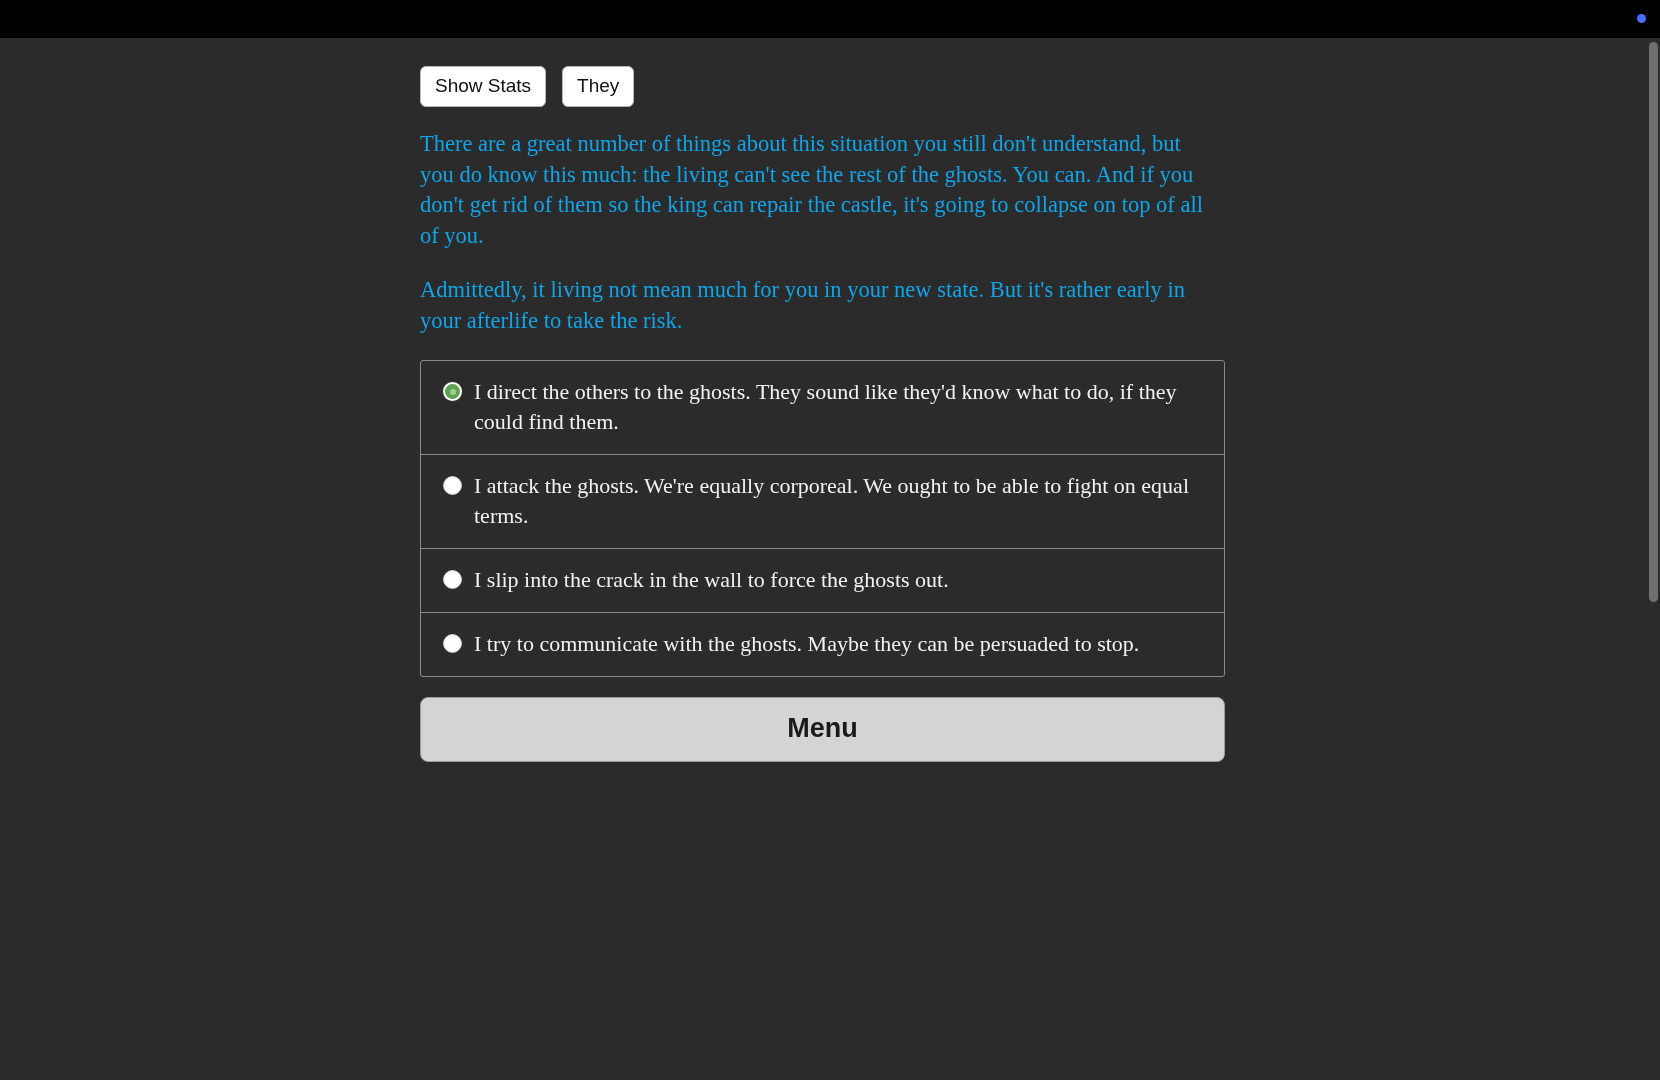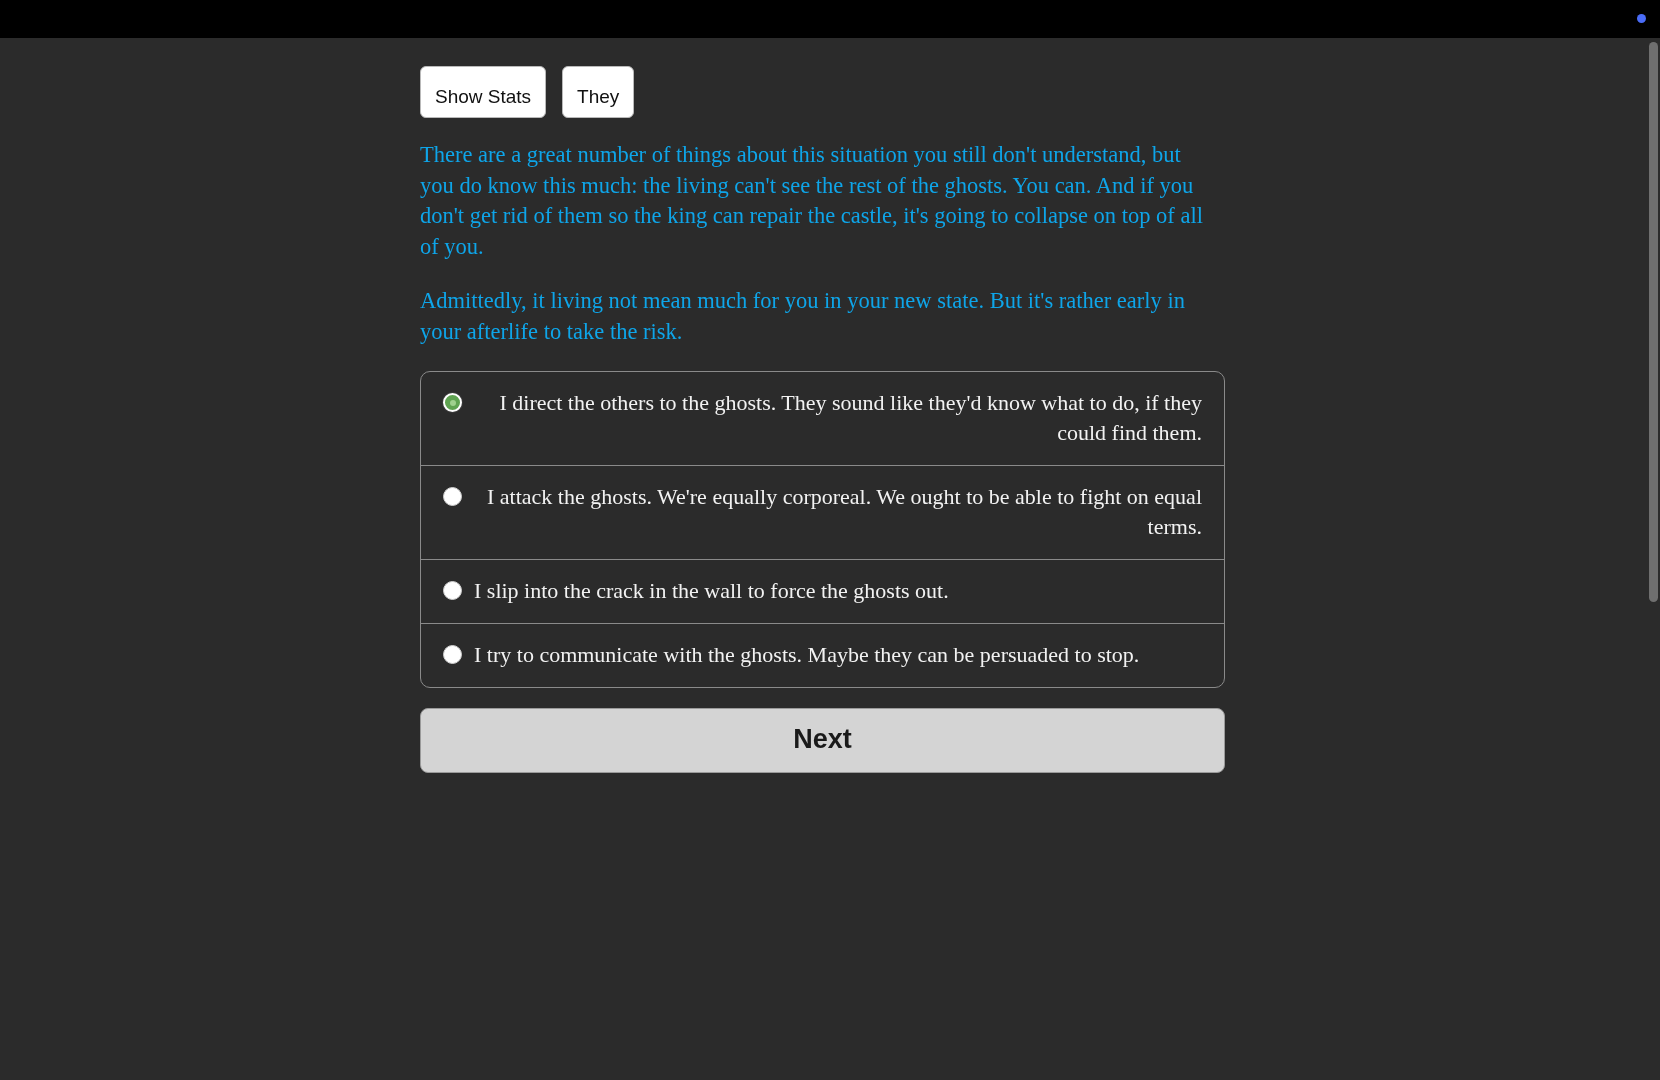--- a/index.html
+++ b/index.html
@@ -77,40 +77,39 @@
     margin-bottom: 22px;
   }
   .chrome-btn {
     background: #ffffff;
     color: #101010;
     border: 1px solid #b9b9b9;
     border-radius: 6px;
     font-family: "Liberation Sans", sans-serif;
     font-size: 19px;
     line-height: 1;
-    padding: 20px 14px 11px 14px;
+    padding: 9px 14px 11px 14px;
     cursor: pointer;
   }
 
   
   .story-p {
     color: #0ea5e9;
     font-size: 22.5px;
     line-height: 30.5px;
     margin: 0 0 24px 0;
     max-width: 790px;
   }
 
   
   #choices {
     margin-top: 20px;
     border: 1px solid #8a8a8a;
-    border-radius: 10px;
+    border-radius: 3px;
     overflow: hidden;
-    text-align: right;
   }
   .choice {
     display: flex;
     align-items: flex-start;
     gap: 12px;
     padding: 16px 22px 17px 22px;
     border-bottom: 1px solid #8a8a8a;
     cursor: pointer;
   }
   .choice:last-child { border-bottom: none; }
@@ -205,16 +204,16 @@
         <span class="choice-text">I slip into the crack in the wall to force the ghosts out.</span>
       </div>
 
       <div class="choice">
         <span class="radio"></span>
         <span class="choice-text">I try to communicate with the ghosts. Maybe they can be persuaded to stop.</span>
       </div>
 
     </div>
 
-    <button id="next-button">Next</button>
+    <button id="next-button">Menu</button>
 
   </div>
 </div>
 
 </body></html>

